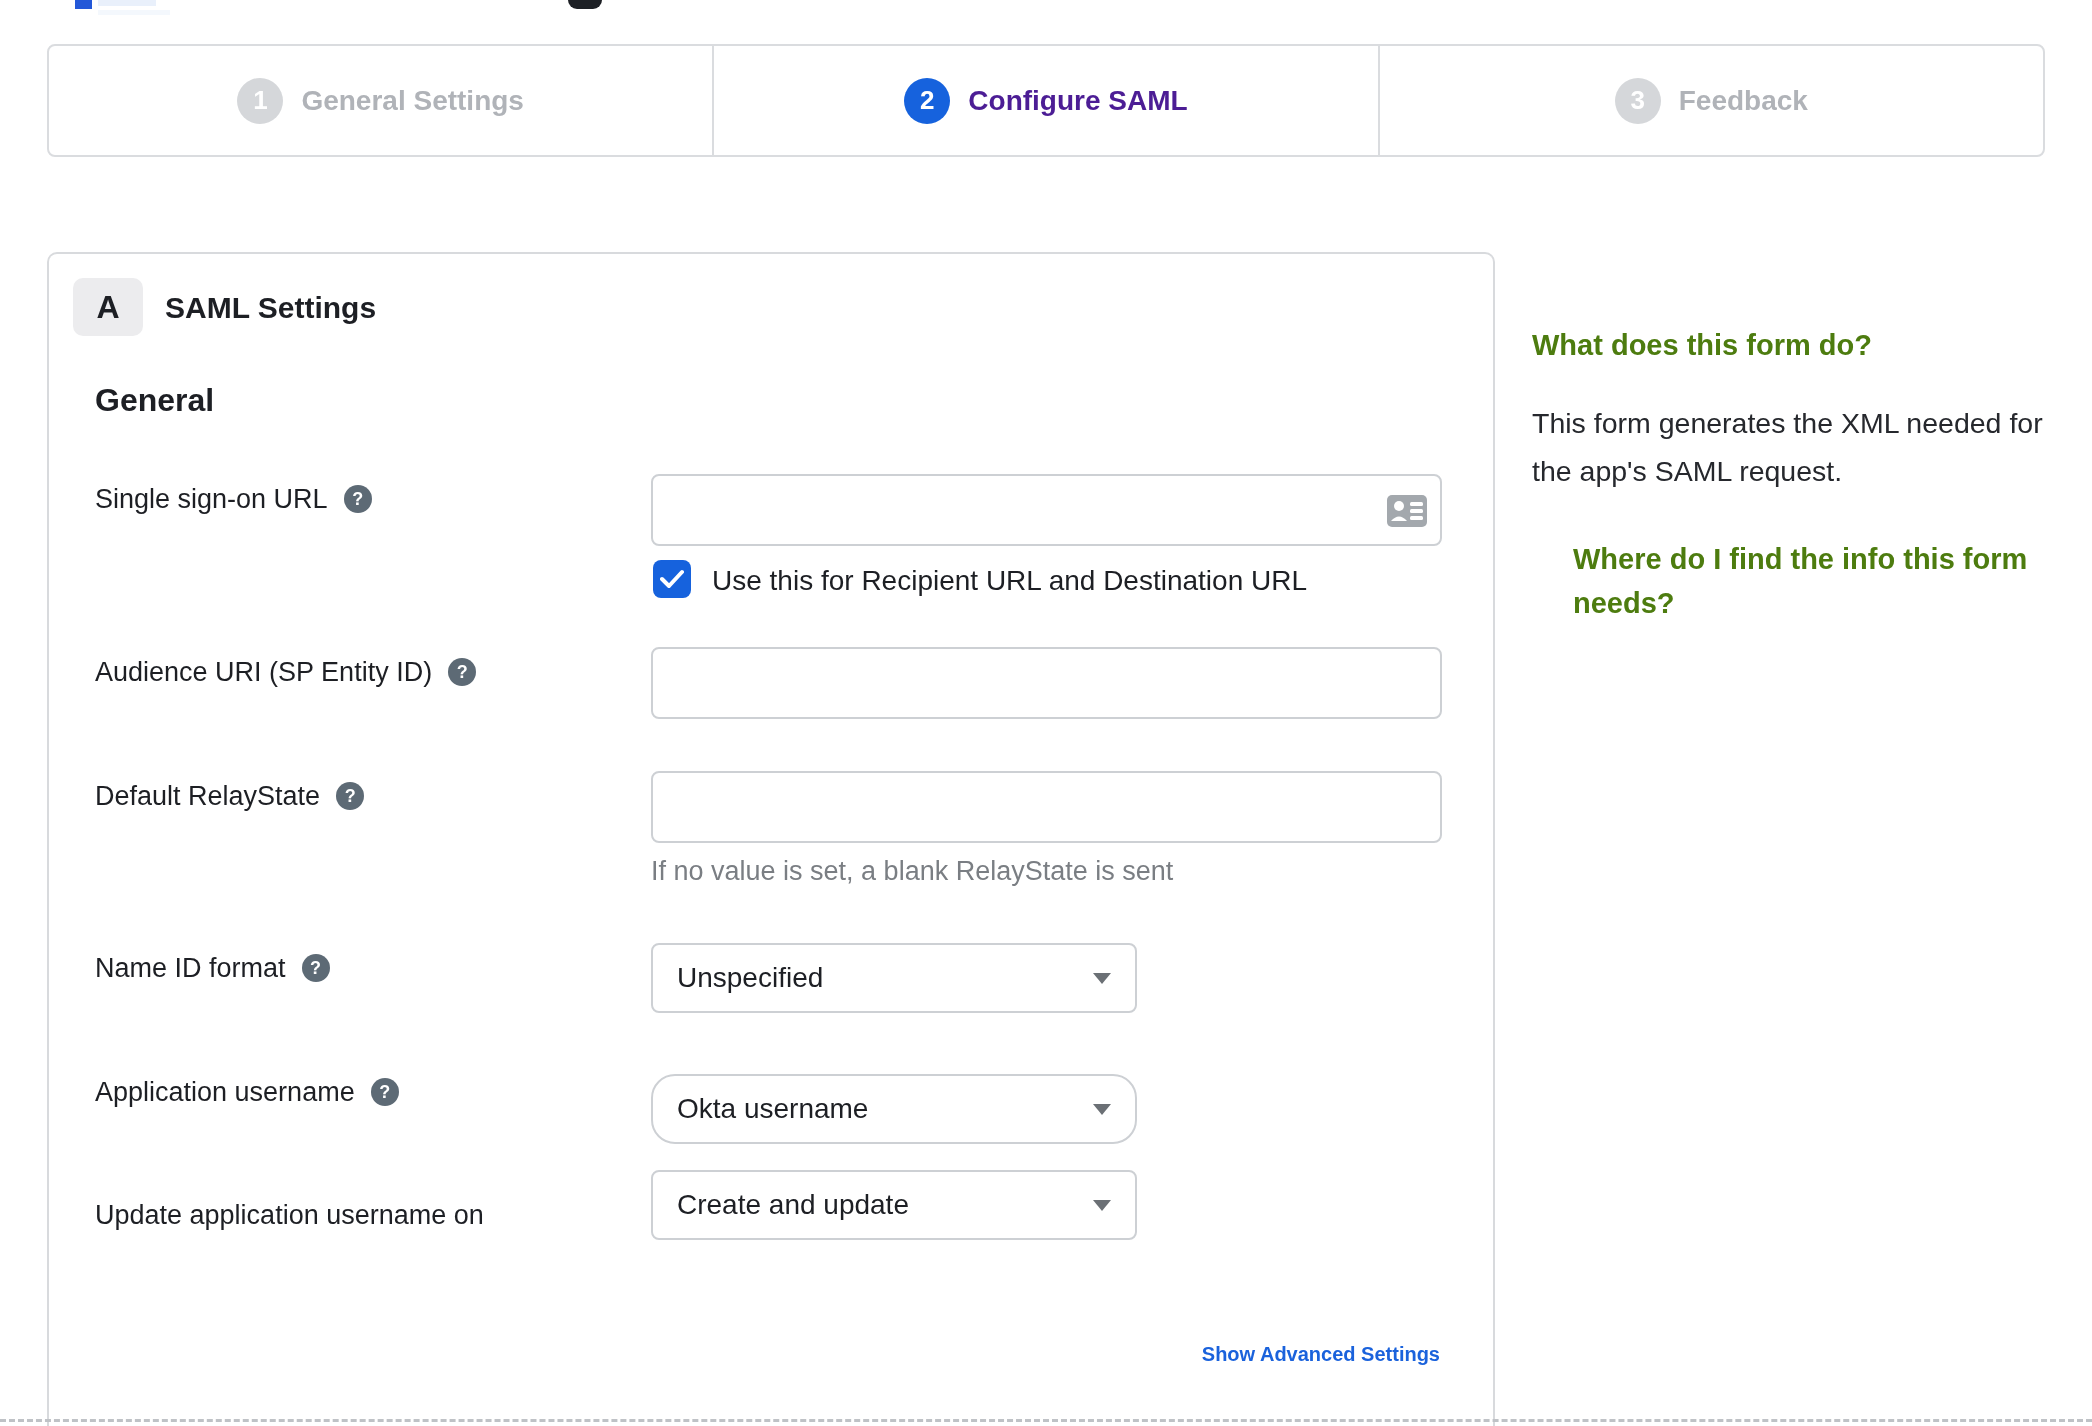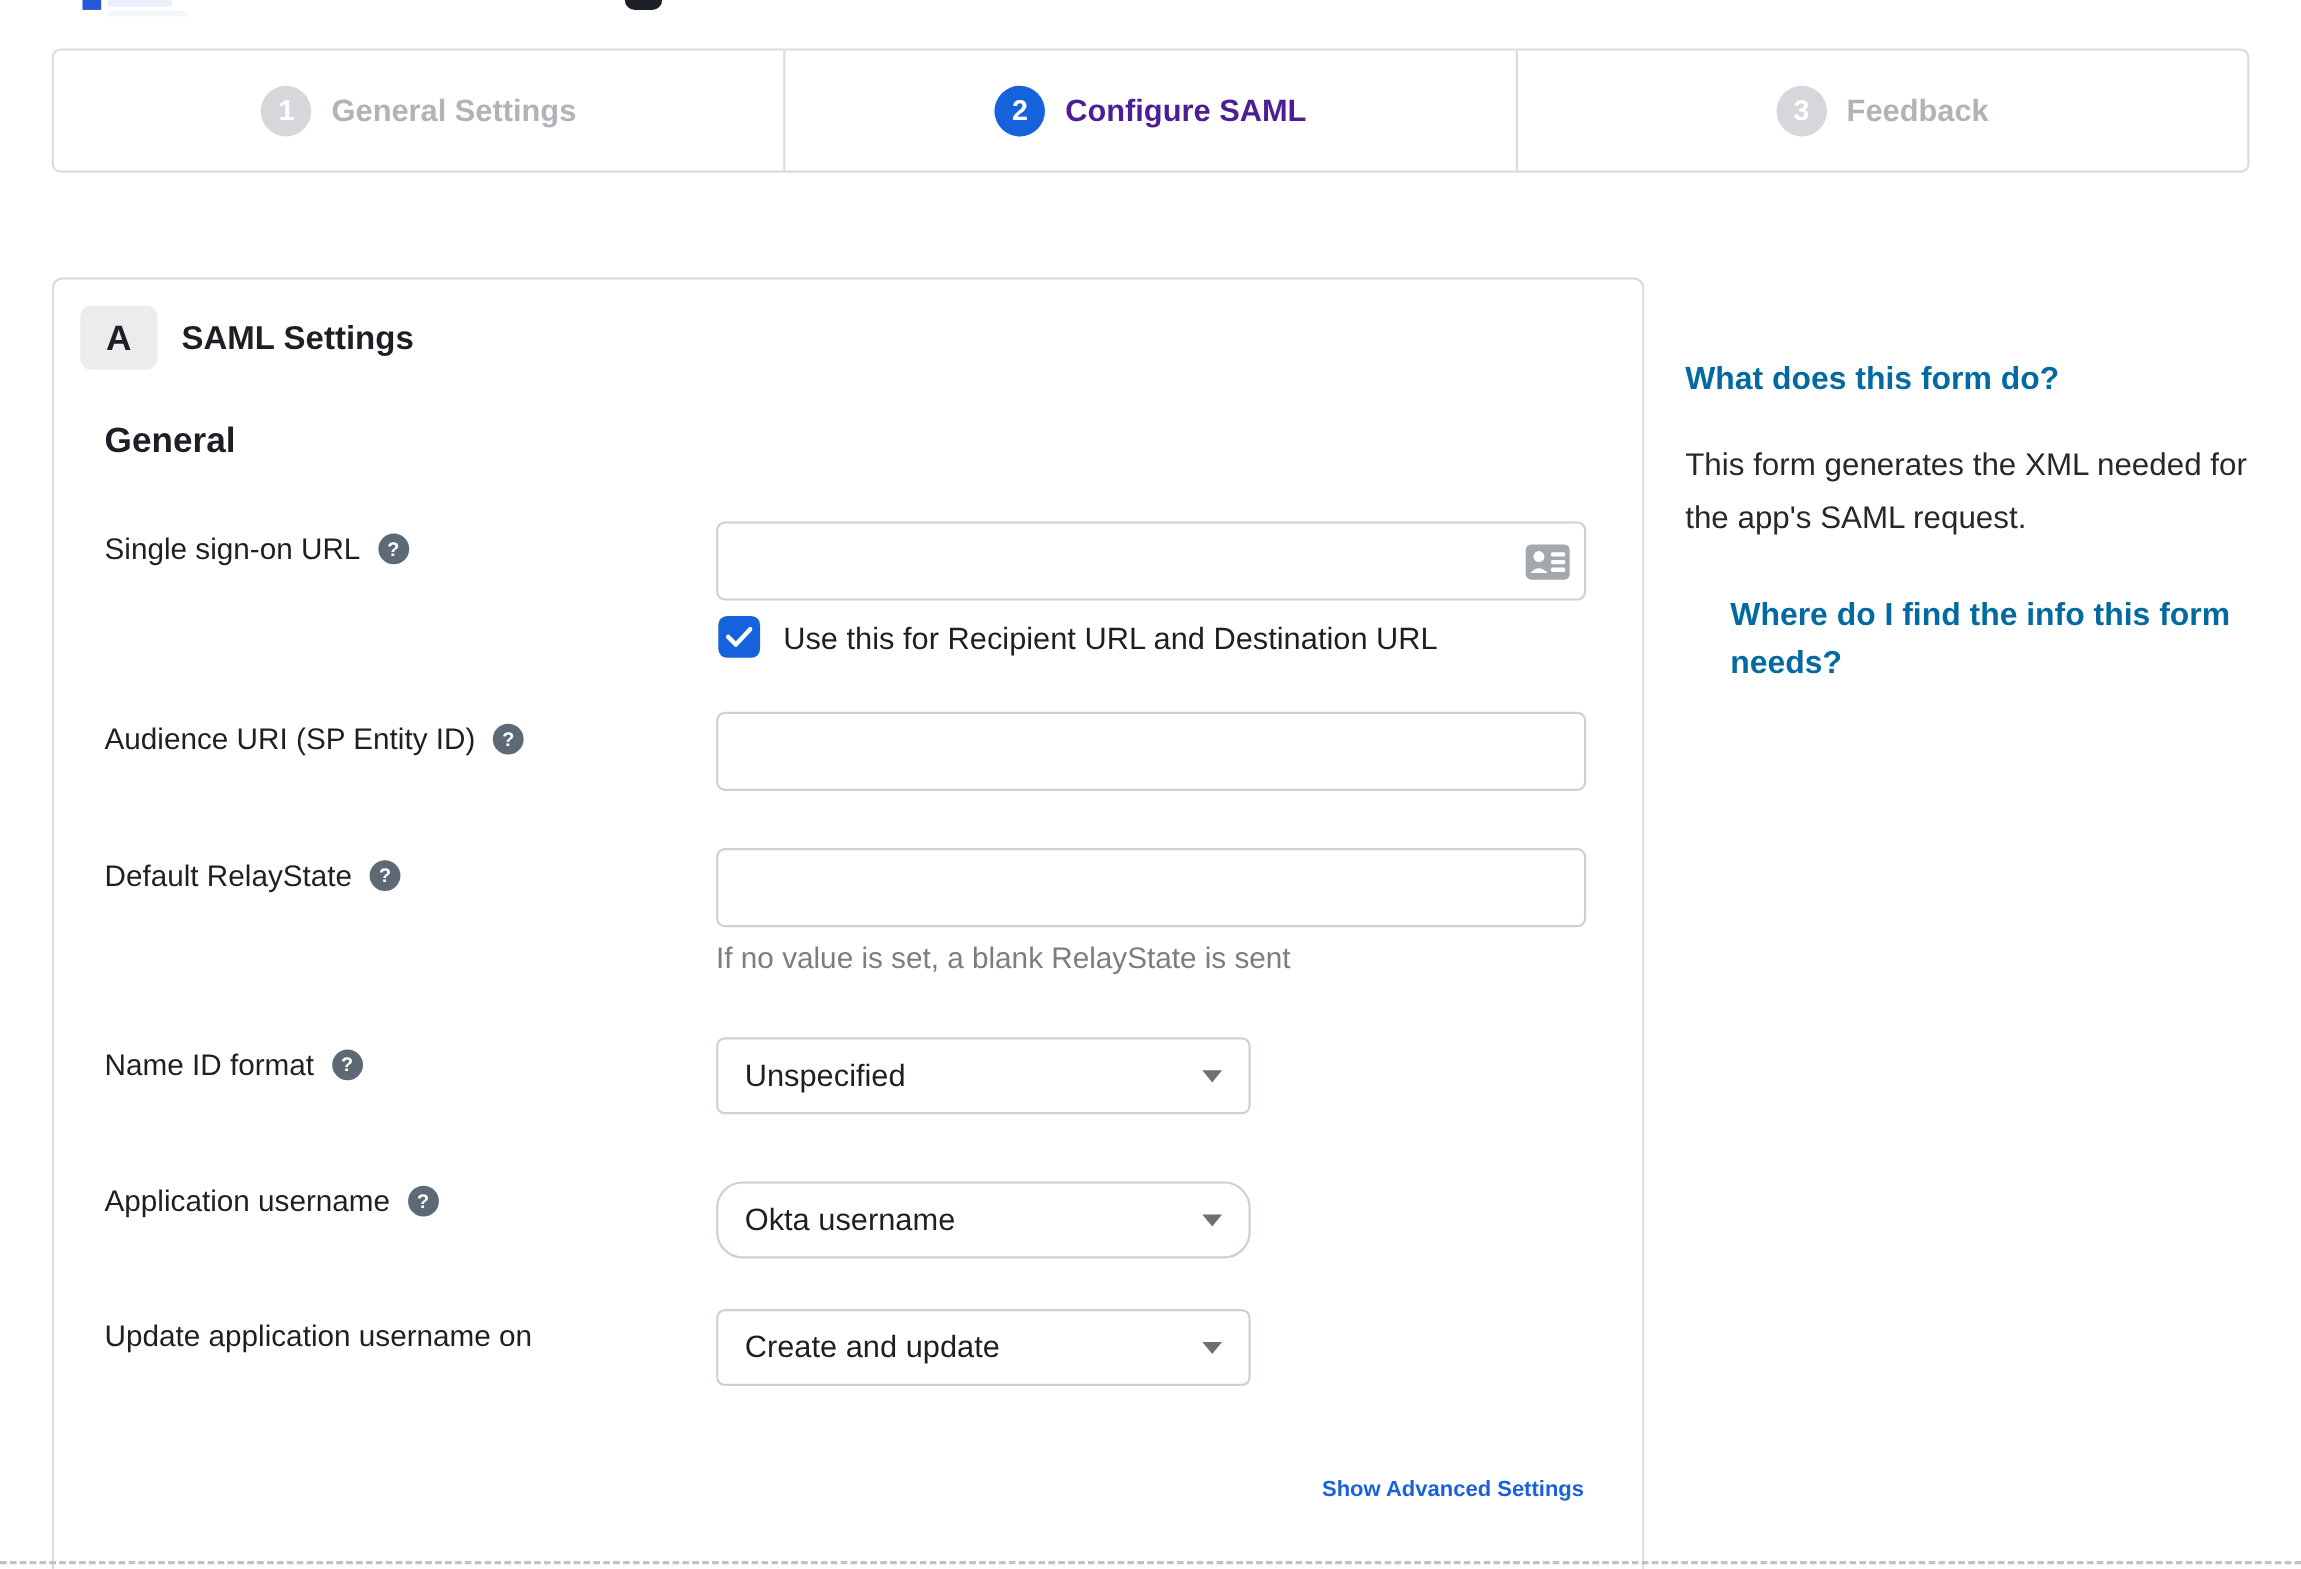--- a/index.html
+++ b/index.html
@@ -100,21 +100,21 @@
     border-top:11px solid #6b7075;
   }
 
   .advanced-link {
     top:1089px; right:53px; font-size:20px; font-weight:bold;
     color:#1a62dc; cursor:pointer; text-decoration:none;
   }
 
   
   .sidebar { left:1532px; top:323px; width:548px; }
-  .sidebar h3 { font-size:29px; font-weight:bold; line-height:44px; color:#0369a1; }
+  .sidebar h3 { font-size:29px; font-weight:bold; line-height:44px; color:#4d7c0f; }
   .sidebar .h2-wrap { width:500px;margin-left:41px; }
   .sidebar p { font-size:28.5px; line-height:48px; color:#26282d; }
   .sb-gap-1 { height:32px; } .sb-gap-2 { height:42px; } .sb-gap-3 { height:26px; }
 
   
   .bottom-dashes {
     left:0; top:1419px; width:2092px; height:0;
     border-top:3px dashed #bfc2c6;
   }
 </style>
@@ -197,21 +197,21 @@
     <span class="help-icon">?</span>
   </div>
   <div class="abs select" style="top:820px;border-radius:24px;">
     <span>Okta username</span>
     <span class="select-caret"></span>
   </div>
 
   <div class="abs field-label" style="top:944px;">
     <span>Update application username on</span>
   </div>
-  <div class="abs select" style="top:936px;">
+  <div class="abs select" style="top:916px;">
     <span>Create and update</span>
     <span class="select-caret"></span>
   </div>
 
   <a class="abs advanced-link">Show Advanced Settings</a>
 </div>
 
 <div class="abs sidebar">
   <h3>What does this form do?</h3>
   <div class="sb-gap-1"></div>

